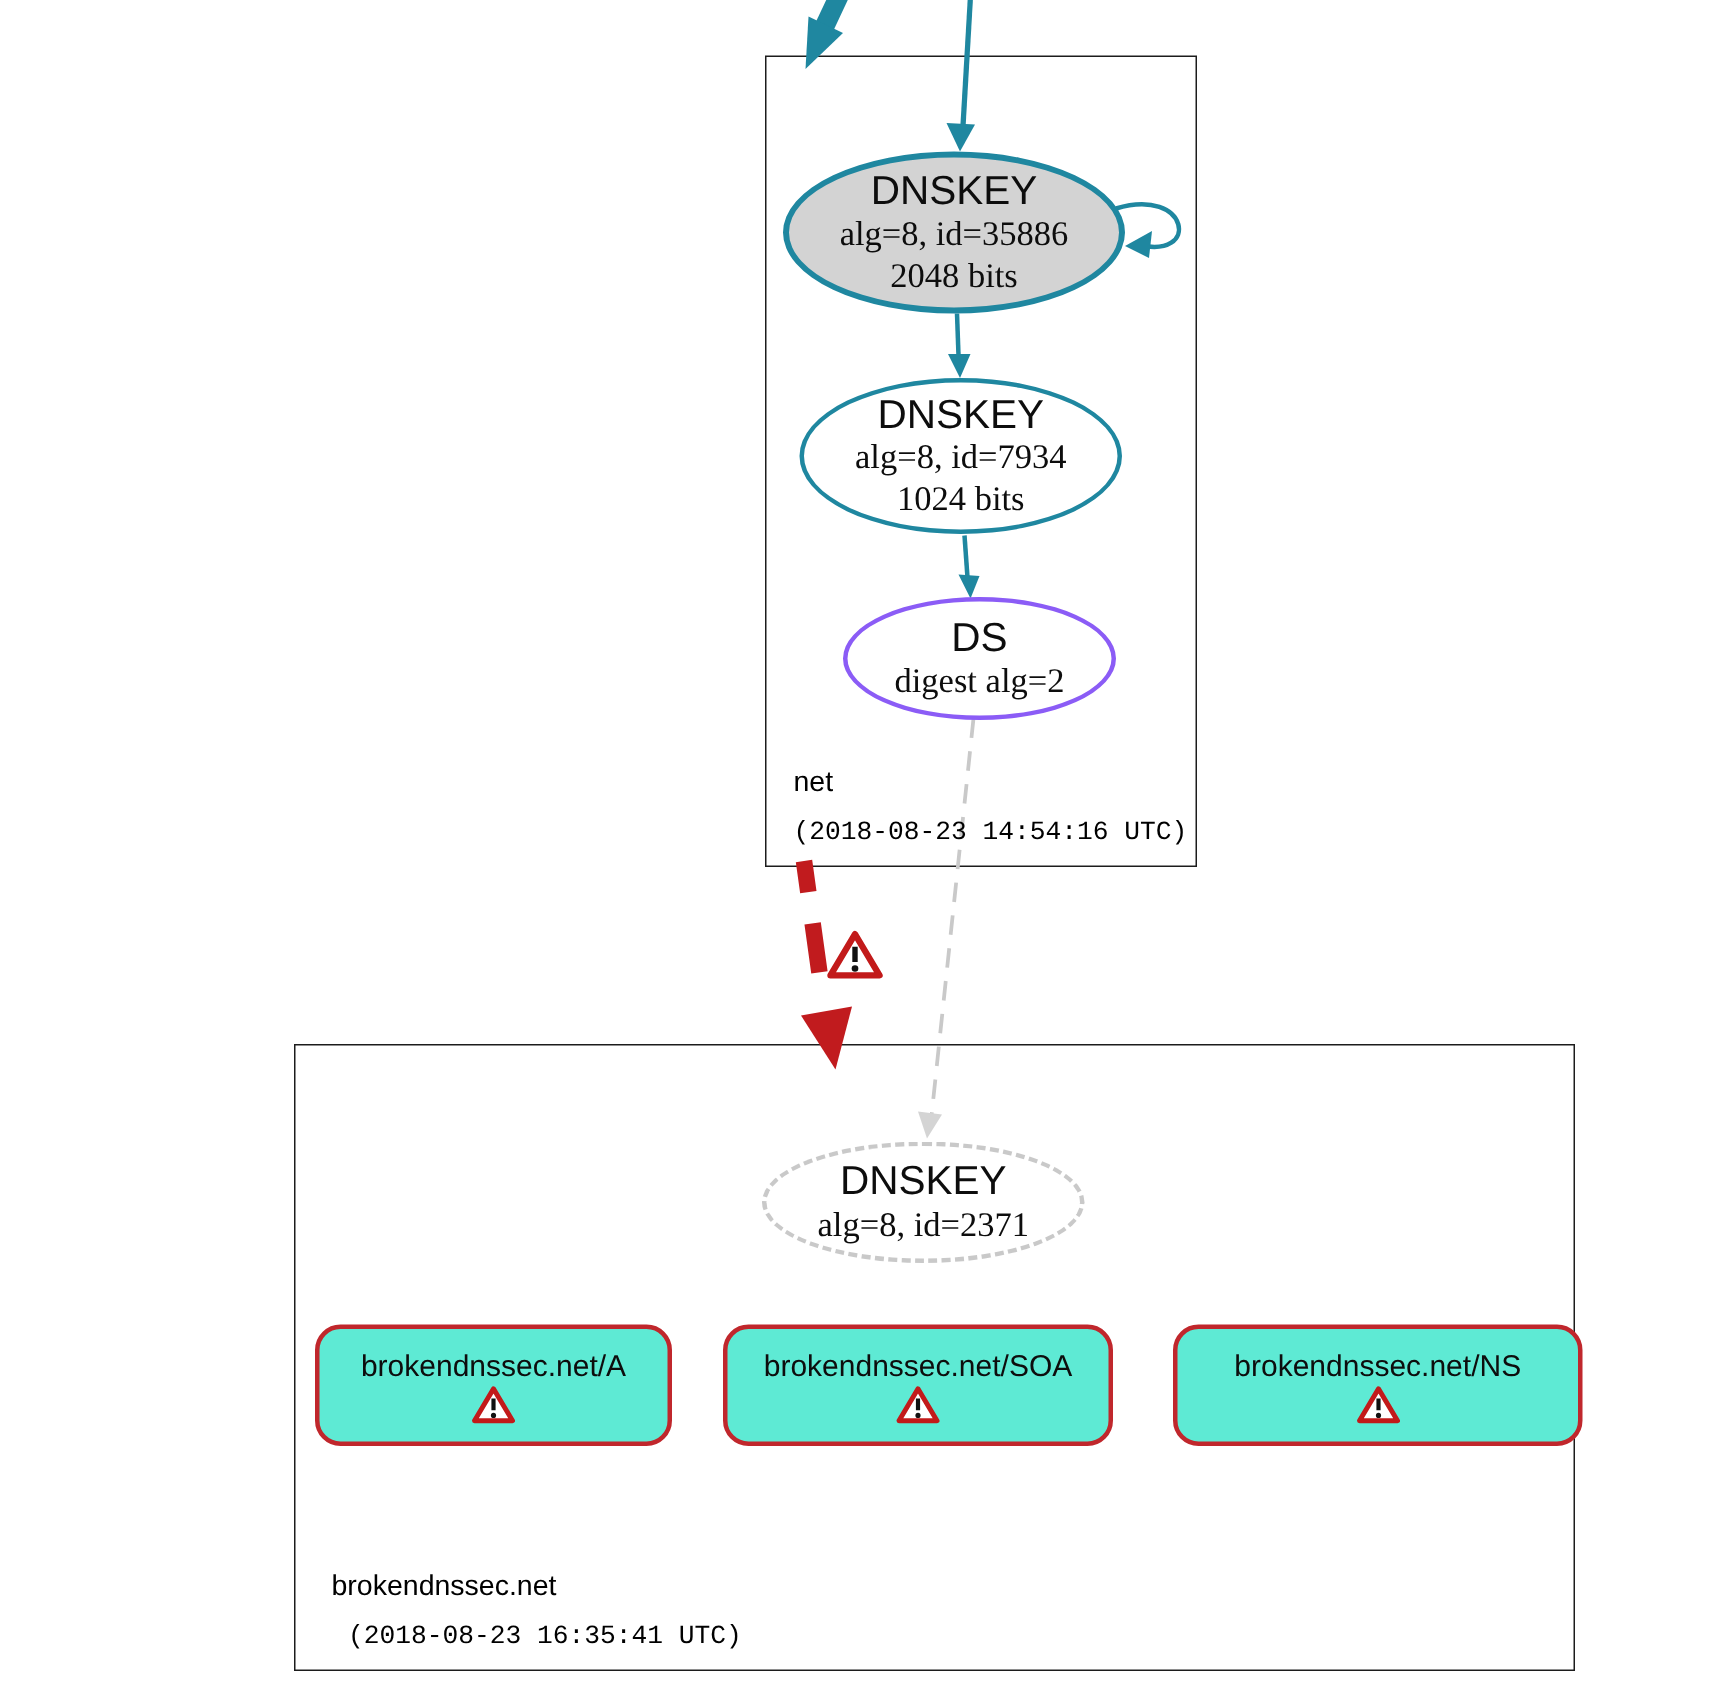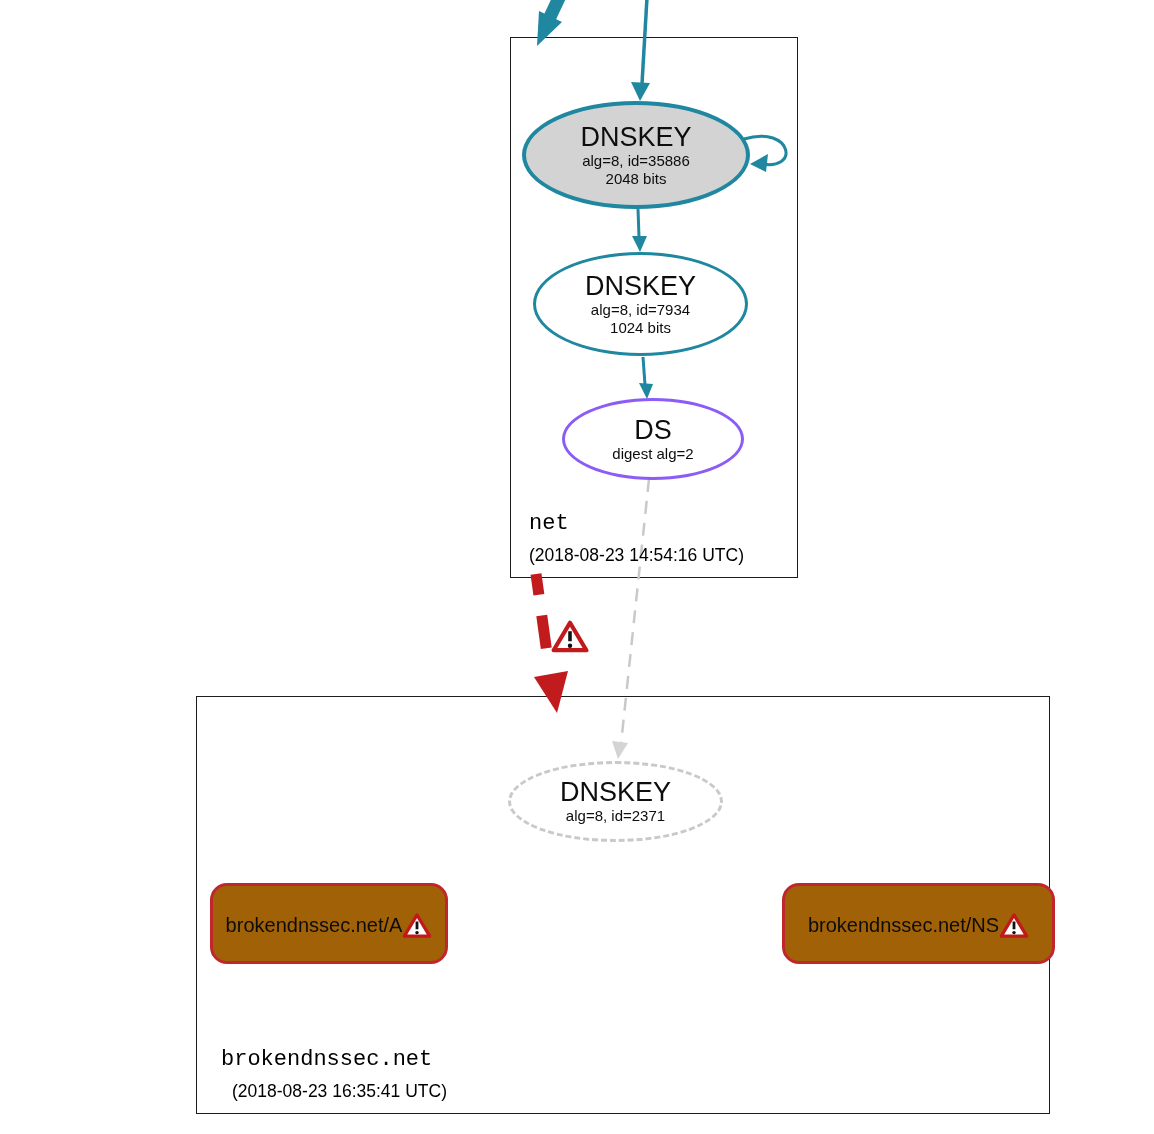--- a/index.html
+++ b/index.html
@@ -35,54 +35,54 @@
   #node-ksk{left:522px;top:101px;width:228px;height:108px;background:#d3d3d3;border:4px solid #1f87a0;}
   #node-zsk{left:533px;top:252px;width:215px;height:104px;border:3px solid #1f87a0;}
   #node-ds{left:562px;top:398px;width:182px;height:82px;border:3px solid #8b5cf6;}
   #node-bd-dnskey{left:508px;top:761px;width:215px;height:81px;border:3px dashed #c9c9c9;}
 
   .node-title{
     font-family:"Liberation Sans",sans-serif;
     font-size:27px;color:#0d0d0d;line-height:1.08;
   }
   .node-sub{
-    font-family:Liberation Sans, sans-serif;
-    font-size:15px;color:#0d0d0d;line-height:1.18;
+    font-family:Liberation Serif, serif;
+    font-size:23px;color:#0d0d0d;line-height:1.18;
   }
 
   .rrset{
     position:absolute;top:883px;height:81px;
     border:3.5px solid #c0272c;border-radius:17px;
-    background:#a16207;
-    display:flex;flex-direction:row;
+    background:#5eead4;
+    display:flex;flex-direction:column;
     align-items:center;justify-content:center;
     z-index:2;box-sizing:border-box;
     padding-top:2px;
   }
   #rrset-a{left:210px;width:238px;}
   #rrset-soa{left:482px;width:260px;}
   #rrset-ns{left:782px;width:273px;}
   .rrset-label{
     font-family:"Liberation Sans",sans-serif;
     font-size:20px;color:#0d0d0d;line-height:1.1;
   }
   .warn-icon{display:block;width:30px;height:27px;margin-top:1px;}
   #warn-standalone{
     position:absolute;left:551px;top:619px;
     width:38px;height:35px;z-index:3;
   }
 
   .zone-label{
     position:absolute;z-index:2;color:#000;
-    font-family:Liberation Mono, monospace;
-    font-size:22px;white-space:nowrap;
+    font-family:Liberation Sans, sans-serif;
+    font-size:19px;white-space:nowrap;
   }
   .zone-ts{
     position:absolute;z-index:2;color:#000;
-    font-family:Liberation Sans, sans-serif;
+    font-family:Liberation Mono, monospace;
     font-size:17.5px;white-space:nowrap;
   }
   #net-label{left:529px;top:511px;}
   #net-ts{left:529px;top:545px;}
   #bd-label{left:221px;top:1047px;}
   #bd-ts{left:232px;top:1081px;}
 
   .defs-holder{position:absolute;width:0;height:0;overflow:hidden;}
 </style>
 </head>
@@ -170,20 +170,26 @@
     <div class="node-sub">alg=8, id=2371</div>
   </div>
 
   <div class="rrset" id="rrset-a">
     <div class="rrset-label">brokendnssec.net/A</div>
     <svg class="warn-icon" viewBox="0 0 36 33">
         <use href="#warn-tri"></use>
       </svg>
   </div>
 
+  <div class="rrset" id="rrset-soa">
+    <div class="rrset-label">brokendnssec.net/SOA</div>
+    <svg class="warn-icon" viewBox="0 0 36 33">
+        <use href="#warn-tri"></use>
+      </svg>
+  </div>
 
   <div class="rrset" id="rrset-ns">
     <div class="rrset-label">brokendnssec.net/NS</div>
     <svg class="warn-icon" viewBox="0 0 36 33">
         <use href="#warn-tri"></use>
       </svg>
   </div>
 
   <div class="zone-label" id="bd-label">brokendnssec.net</div>
   <div class="zone-ts" id="bd-ts">(2018-08-23 16:35:41 UTC)</div>

